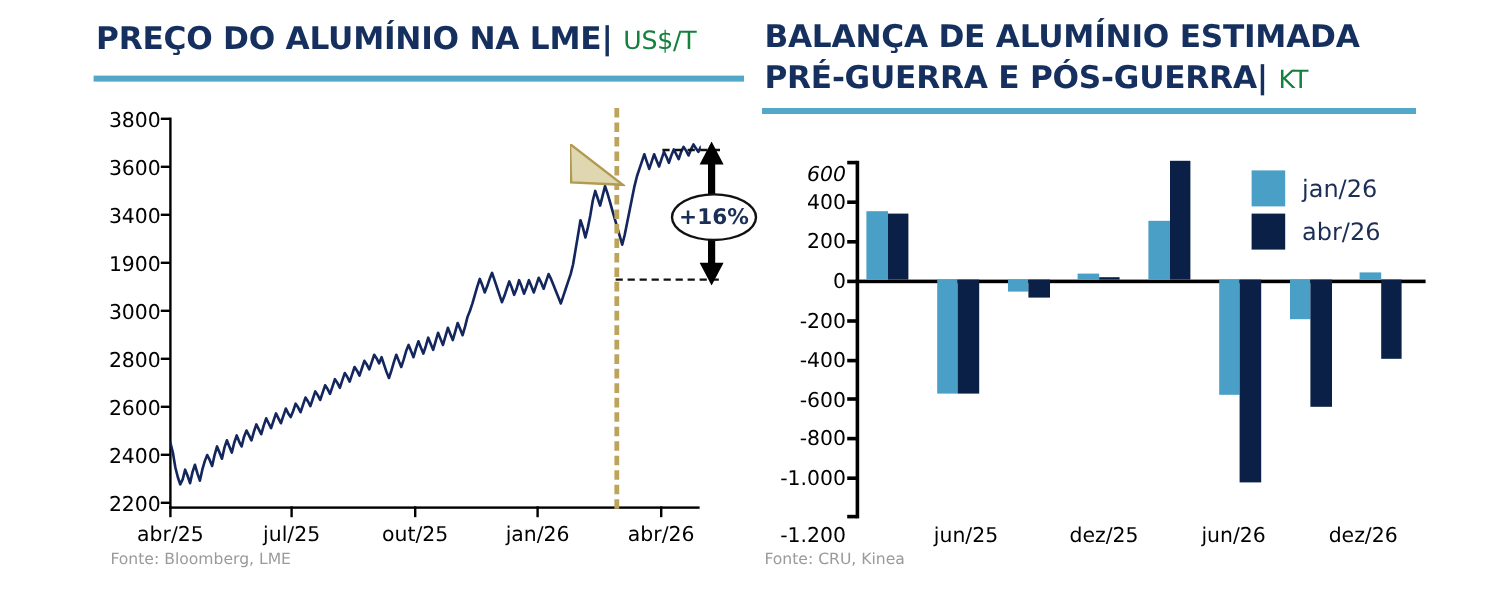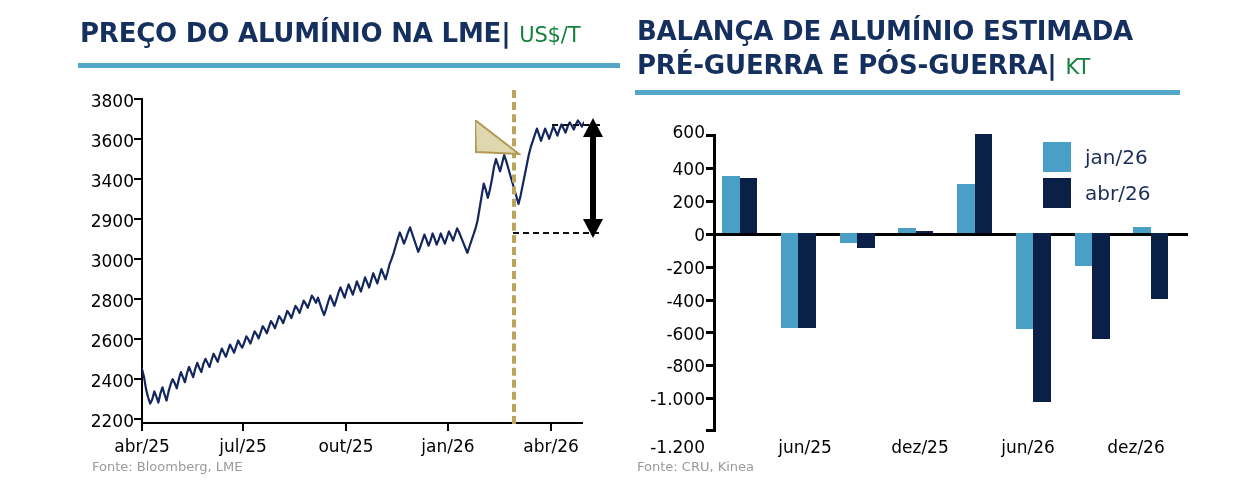--- a/index.html
+++ b/index.html
@@ -55,21 +55,21 @@
 
     <div class="title title-main" style="left:80px;top:18px;">
       <span>PREÇO DO ALUMÍNIO NA LME</span><span class="pipe">|</span>
       <span class="title-unit">US$/T</span>
     </div>
     <div class="rule" style="left:78px;top:63px;width:542px;"></div>
 
     <div class="tick tick-y" style="left:68px;top:91px;width:66px;">3800</div>
     <div class="tick tick-y" style="left:68px;top:131px;width:66px;">3600</div>
     <div class="tick tick-y" style="left:68px;top:171px;width:66px;">3400</div>
-    <div class="tick tick-y" style="left:68px;top:211px;width:66px;">2900</div>
+    <div class="tick tick-y" style="left:68px;top:211px;width:66px;">1900</div>
     <div class="tick tick-y" style="left:68px;top:251px;width:66px;">3000</div>
     <div class="tick tick-y" style="left:68px;top:291px;width:66px;">2800</div>
     <div class="tick tick-y" style="left:68px;top:331px;width:66px;">2600</div>
     <div class="tick tick-y" style="left:68px;top:371px;width:66px;">2400</div>
     <div class="tick tick-y" style="left:68px;top:411px;width:66px;">2200</div>
 
     <div class="axis-line" style="left:141px;top:98px;width:2px;height:326px;"></div>
     <div class="axis-line" style="left:141px;top:422px;width:442px;height:2px;"></div>
 
     <div class="tickmark" style="left:134px;top:98px;width:8px;height:2px;"></div>
@@ -106,34 +106,35 @@
 
     <div class="hdash" style="left:513px;top:232px;width:86px;"></div>
     <div class="hdash" style="left:552px;top:124px;width:48px;"></div>
 
     <svg width="30" height="120" style="position:absolute;left:578px;top:118px;">
       <line x1="15" y1="12" x2="15" y2="108" stroke="#000" stroke-width="6"></line>
       <polygon points="15,0 25,19 5,19" fill="#000"></polygon>
       <polygon points="15,120 25,101 5,101" fill="#000"></polygon>
     </svg>
 
+    <div class="badge" style="left:559px;top:161px;">+16%</div>
 
     <div class="src" style="left:92px;top:459px;">Fonte: Bloomberg, LME</div>
   </div>
 
   <div class="panel panel-right">
 
     <div class="title title-main" style="left:12px;top:16px;">BALANÇA DE ALUMÍNIO ESTIMADA</div>
     <div class="title title-main" style="left:12px;top:50px;">
       <span>PRÉ-GUERRA E PÓS-GUERRA</span><span class="pipe">|</span>
       <span class="title-unit">KT</span>
     </div>
     <div class="rule" style="left:10px;top:90px;width:545px;"></div>
 
-    <div class="tick tick-y" style="left:0px;top:122px;width:80px;">600</div>
+    <div class="tick tick-y" style="left:0px;top:136px;width:80px;font-style:italic;">600</div>
     <div class="tick tick-y" style="left:0px;top:159px;width:80px;">400</div>
     <div class="tick tick-y" style="left:0px;top:192px;width:80px;">200</div>
     <div class="tick tick-y" style="left:0px;top:225px;width:80px;">0</div>
     <div class="tick tick-y" style="left:0px;top:258px;width:80px;">-200</div>
     <div class="tick tick-y" style="left:0px;top:291px;width:80px;">-400</div>
     <div class="tick tick-y" style="left:0px;top:324px;width:80px;">-600</div>
     <div class="tick tick-y" style="left:0px;top:356px;width:80px;">-800</div>
     <div class="tick tick-y" style="left:0px;top:389px;width:80px;">-1.000</div>
     <div class="tick tick-y" style="left:0px;top:437px;width:80px;text-align:right;">-1.200</div>
 

